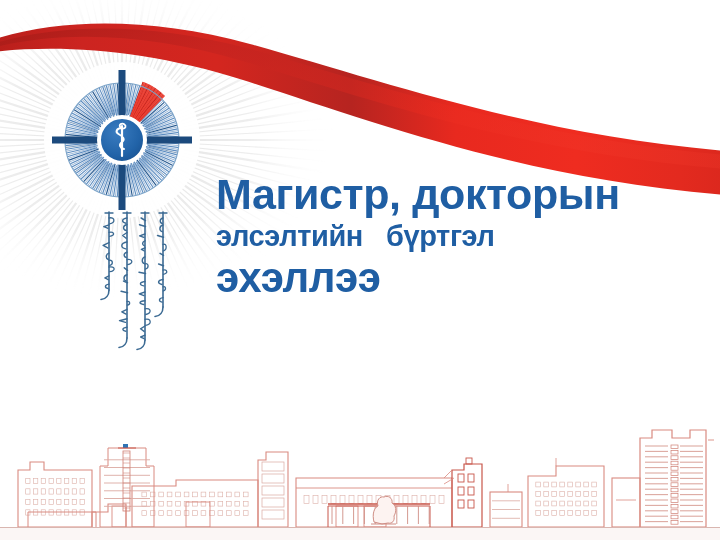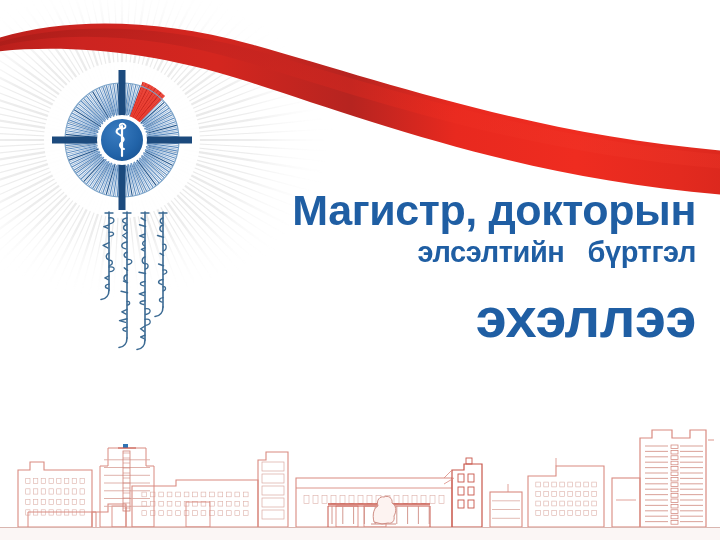--- a/index.html
+++ b/index.html
@@ -24,38 +24,38 @@
     position: absolute;
     top: 0;
     left: 0;
     width: 720px;
     height: 540px;
   }
   
   #headline {
     position: absolute;
     left: 216px;
-    top: 186px;
+    top: 170px;
     width: 480px;
-    text-align: right;
+    text-align: left;
     z-index: 6;
   }
   #headline .line {
     display: block;
     color: #1f5ea3;
     font-family: "Liberation Sans", sans-serif;
     font-weight: bold;
     font-size: 43px;
     line-height: 1.16;
     letter-spacing: -0.4px;
     white-space: pre;
   }
   #headline .line.l1 { font-size: 43px; }
   #headline .line.l2 { font-size: 29px; }
-  #headline .line.l3 { font-size: 56px; margin-top: 16px; }
+  #headline .line.l3 { font-size: 42px; }
   
   .sr-text {
     position: absolute;
     width: 1px;
     height: 1px;
     overflow: hidden;
     clip: rect(0 0 0 0);
     white-space: nowrap;
     color: transparent;
   }

